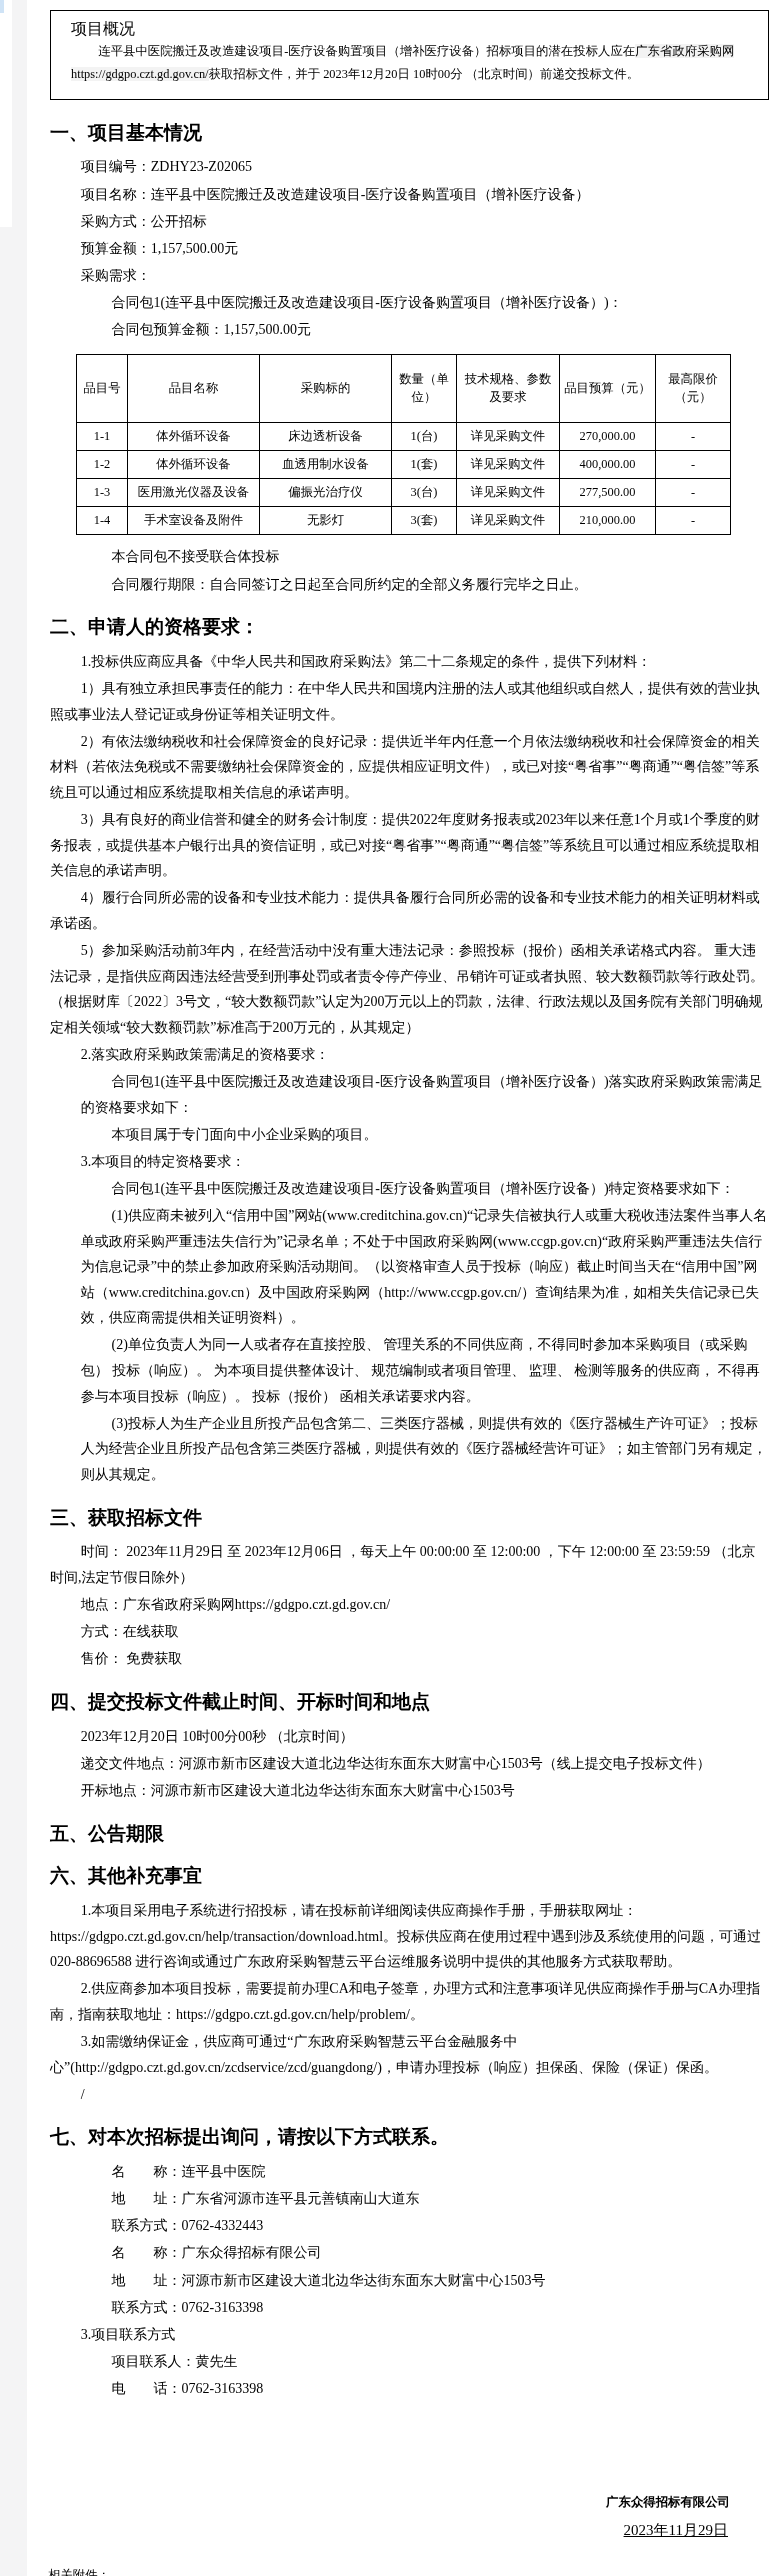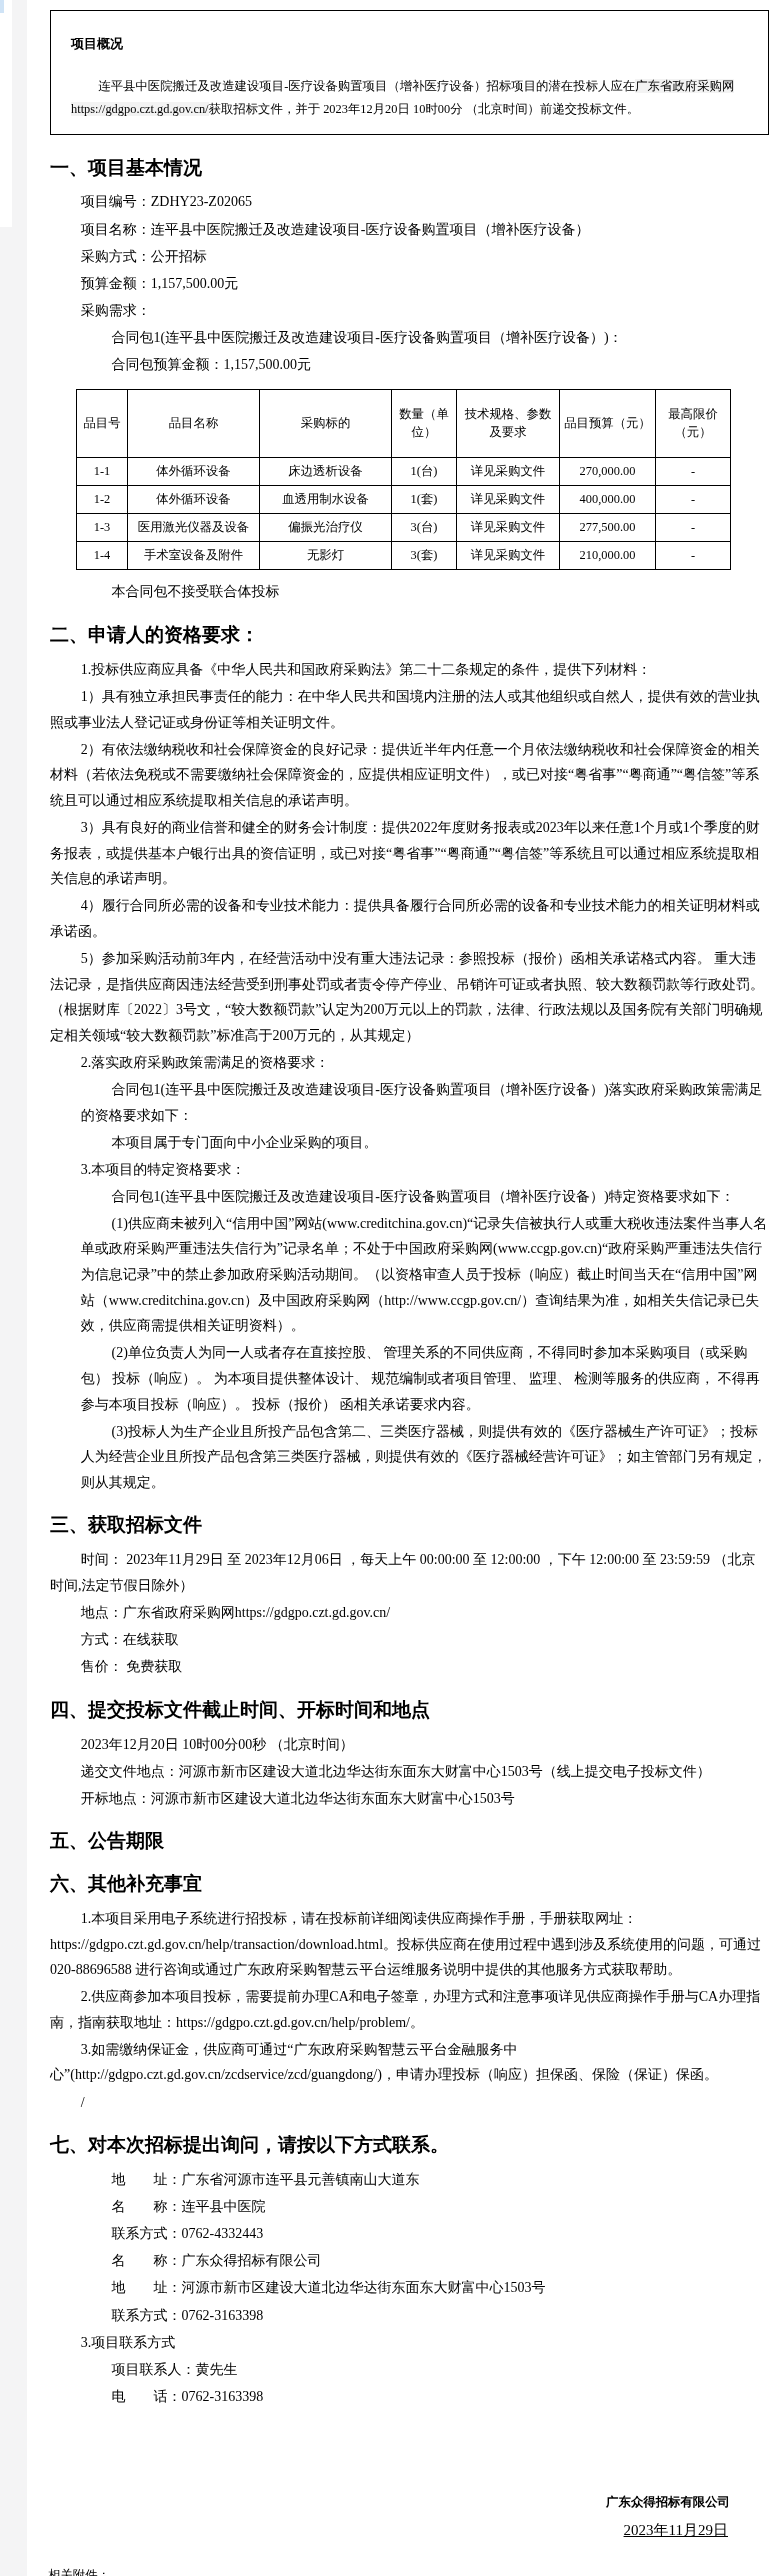--- a/index.html
+++ b/index.html
@@ -11,22 +11,22 @@
   .corner-white{position:absolute;left:0;top:0;width:12.4px;height:227px;background:#ffffff;}
   .corner-blue{position:absolute;left:0;top:0;width:3.9px;height:13px;background:#cfe3f6;}
   .page{
     position:absolute;left:27px;top:0;width:751px;height:2576px;
     background:#ffffff;box-sizing:border-box;padding:0 9.3px 0 23px;overflow:hidden;
   }
   .overview-box{
     margin-top:10px;margin-bottom:20px;border:1.5px solid #000;
     padding:6.2px 20px 12.4px 20px;box-sizing:border-box;width:719px;
   }
-  .overview-title{font-size:13px;font-weight:bold;line-height:23px;margin-top:15px;}
-  .overview-text{font-size:12.4px;line-height:23px;text-indent:2.2em;margin:20px 0 0 0;}
+  .overview-title{font-size:16px;font-weight:normal;line-height:23px;margin-top:0;}
+  .overview-text{font-size:12.4px;line-height:23px;text-indent:2.2em;margin:0 0 0 0;}
   .hl{background:#f3f3f3;}
   h2{font-size:19px;font-weight:bold;line-height:25.6px;margin:17px 0 9.3px 0;}
   p{font-size:14px;line-height:25.6px;margin:0 0 1.5px 0;}
   p.l1{text-indent:2.2em;}
   p.l2{margin-left:2.2em;text-indent:2.2em;}
   table.items{
     border-collapse:collapse;border:1.5px solid #000;table-layout:fixed;
     width:655px;margin:11px 0 9.3px 26px;
   }
   table.items th,table.items td{
@@ -117,20 +117,21 @@
       <td>无影灯</td>
       <td>3(套)</td>
       <td>详见采购文件</td>
       <td>210,000.00</td>
       <td class="cap">-</td>
     </tr>
   </tbody>
     </table>
 
   <p class="l2">本合同包不接受联合体投标</p>
+  <p class="l2">合同履行期限：自合同签订之日起至合同所约定的全部义务履行完毕之日止。</p>
 
   <h2>二、申请人的资格要求：</h2>
   <p class="l1">1.投标供应商应具备《中华人民共和国政府采购法》第二十二条规定的条件，提供下列材料：</p>
   <p class="l1">1）具有独立承担民事责任的能力：在中华人民共和国境内注册的法人或其他组织或自然人，提供有效的营业执照或事业法人登记证或身份证等相关证明文件。</p>
   <p class="l1">2）有依法缴纳税收和社会保障资金的良好记录：提供近半年内任意一个月依法缴纳税收和社会保障资金的相关材料（若依法免税或不需要缴纳社会保障资金的，应提供相应证明文件），或已对接“粤省事”“粤商通”“粤信签”等系统且可以通过相应系统提取相关信息的承诺声明。</p>
   <p class="l1">3）具有良好的商业信誉和健全的财务会计制度：提供2022年度财务报表或2023年以来任意1个月或1个季度的财务报表，或提供基本户银行出具的资信证明，或已对接“粤省事”“粤商通”“粤信签”等系统且可以通过相应系统提取相关信息的承诺声明。</p>
   <p class="l1">4）履行合同所必需的设备和专业技术能力：提供具备履行合同所必需的设备和专业技术能力的相关证明材料或承诺函。</p>
   <p class="l1">5）参加采购活动前3年内，在经营活动中没有重大违法记录：参照投标（报价）函相关承诺格式内容。 重大违法记录，是指供应商因违法经营受到刑事处罚或者责令停产停业、吊销许可证或者执照、较大数额罚款等行政处罚。（根据财库〔2022〕3号文，“较大数额罚款”认定为200万元以上的罚款，法律、行政法规以及国务院有关部门明确规定相关领域“较大数额罚款”标准高于200万元的，从其规定）</p>
   <p class="l1">2.落实政府采购政策需满足的资格要求：</p>
   <p class="l2">合同包1(连平县中医院搬迁及改造建设项目-医疗设备购置项目（增补医疗设备）)落实政府采购政策需满足的资格要求如下：</p>
@@ -154,22 +155,22 @@
 
   <h2>五、公告期限</h2>
 
   <h2>六、其他补充事宜</h2>
   <p class="l1">1.本项目采用电子系统进行招投标，请在投标前详细阅读供应商操作手册，手册获取网址：https://gdgpo.czt.gd.gov.cn/help/transaction/download.html。投标供应商在使用过程中遇到涉及系统使用的问题，可通过020-88696588 进行咨询或通过广东政府采购智慧云平台运维服务说明中提供的其他服务方式获取帮助。</p>
   <p class="l1">2.供应商参加本项目投标，需要提前办理CA和电子签章，办理方式和注意事项详见供应商操作手册与CA办理指南，指南获取地址：https://gdgpo.czt.gd.gov.cn/help/problem/。</p>
   <p class="l1">3.如需缴纳保证金，供应商可通过“广东政府采购智慧云平台金融服务中心”(http://gdgpo.czt.gd.gov.cn/zcdservice/zcd/guangdong/)，申请办理投标（响应）担保函、保险（保证）保函。</p>
   <p class="l1">/</p>
 
   <h2>七、对本次招标提出询问，请按以下方式联系。</h2>
+  <p class="l2">名　　称：连平县中医院</p>
   <p class="l2">地　　址：广东省河源市连平县元善镇南山大道东</p>
-  <p class="l2">名　　称：连平县中医院</p>
   <p class="l2">联系方式：0762-4332443</p>
   <p class="l2">名　　称：广东众得招标有限公司</p>
   <p class="l2">地　　址：河源市新市区建设大道北边华达街东面东大财富中心1503号</p>
   <p class="l2">联系方式：0762-3163398</p>
   <p class="l1">3.项目联系方式</p>
   <p class="l2">项目联系人：黄先生</p>
   <p class="l2">电　　话：0762-3163398</p>
 
   <div class="footer-company">广东众得招标有限公司</div>
   <div class="footer-date">2023年11月29日</div>

